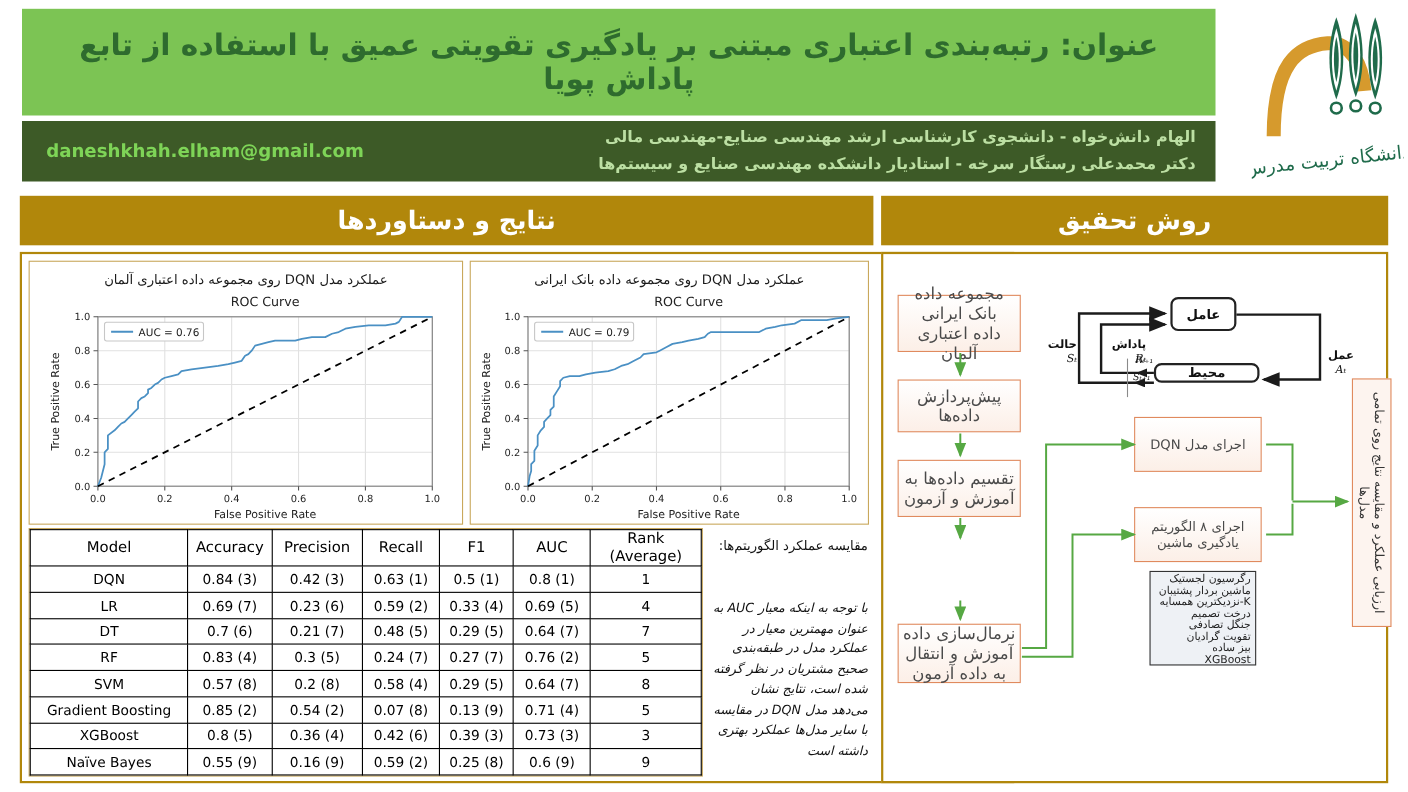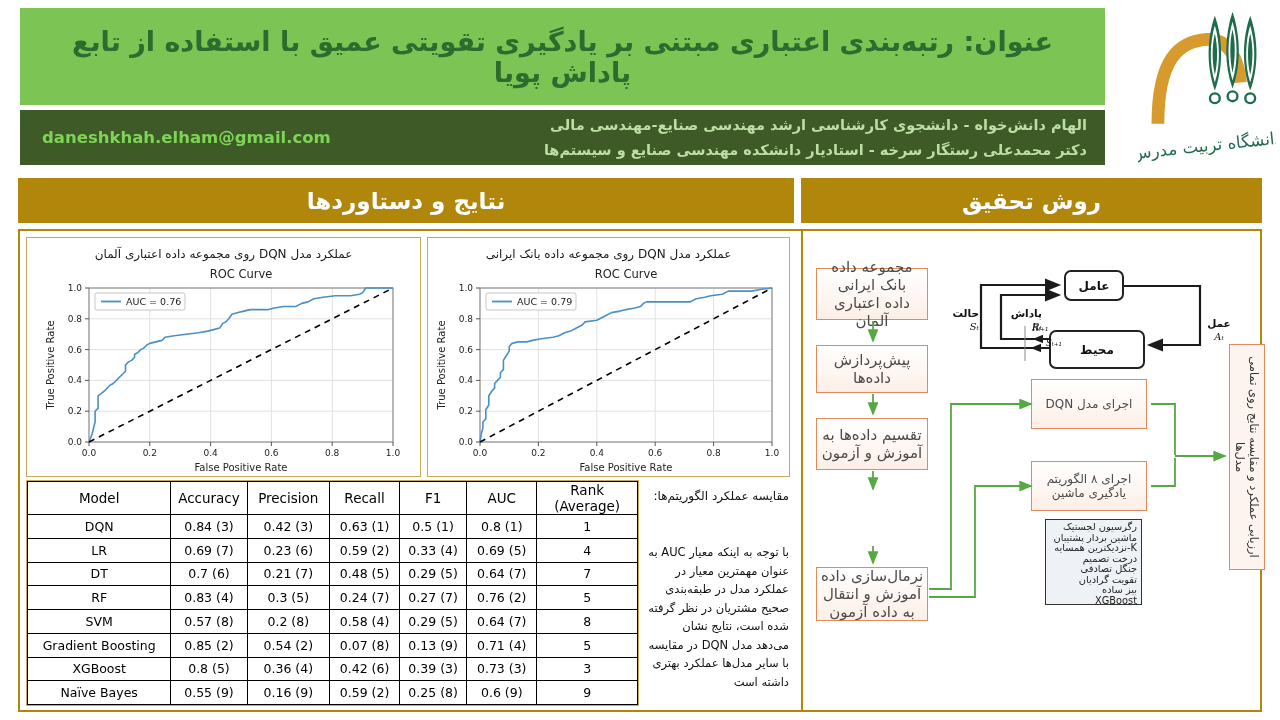--- a/index.html
+++ b/index.html
@@ -32,21 +32,21 @@
                  font-size:12px;color:#1a1a1a;direction:rtl;padding-top:4px;}
   .chart-card svg{display:block;margin:0 auto;}
   .table-card{position:absolute;left:6px;top:249px;width:613px;height:226px;
               border:1.5px solid #C9A85C;box-sizing:border-box;background:#fff;}
   table{width:100%;height:100%;border-collapse:collapse;}
   th,td{border:1px solid #000;text-align:center;padding:0 2px;color:#000;}
   th{font-size:13.5px;font-weight:normal;height:30px;}
   td{font-size:12.5px;height:21px;}
   .note-block{position:absolute;left:627px;top:258px;width:142px;direction:rtl;text-align:right;color:#111;}
   .note-title{font-size:12px;}
-  .note-body{font-size:11.5px;line-height:18.5px;margin-top:40px;}
+  .note-body{font-size:11.5px;line-height:18.5px;margin-top:40px;font-style:italic;}
 
   
   .method-panel{position:absolute;left:801px;top:229px;width:461px;height:483px;
                 border:2px solid #B1870B;box-sizing:border-box;background:#fff;}
   .flow-step,.flow-mid{position:absolute;border:1.5px solid #E08A5E;
       background:linear-gradient(180deg,#ffffff 0%,#fcefe7 100%);
       display:flex;align-items:center;justify-content:center;text-align:center;direction:rtl;
       color:#4a4a4a;box-sizing:border-box;padding:2px;white-space:pre-line;}
   .flow-step{left:13px;width:112px;font-size:15px;}
   #fs1{top:37px;height:52px;} #fs2{top:114px;height:48px;} #fs3{top:187px;height:52px;}
@@ -58,21 +58,21 @@
            padding:2px 4px;color:#222;box-sizing:border-box;}
   .eval-box{position:absolute;left:426px;top:113px;width:36px;height:226px;
             border:1.5px solid #E08A5E;background:#FDF4EF;box-sizing:border-box;}
   .eval-box .vert{position:absolute;left:50%;top:50%;width:220px;
             transform:translate(-50%,-50%) rotate(90deg);direction:rtl;text-align:center;
             font-size:11.5px;color:#333;}
   .rl-box{position:absolute;border:2.2px solid #222;border-radius:7px;background:#fff;
           display:flex;align-items:center;justify-content:center;font-size:12px;font-weight:bold;
           color:#111;box-sizing:border-box;direction:rtl;}
   #agent-box{left:261px;top:39px;width:60px;height:31px;}
-  #env-box{left:246px;top:99px;width:96px;height:39px;}
+  #env-box{left:246px;top:99px;width:96px;height:18px;}
   .rl-label{position:absolute;font-size:10.5px;color:#111;line-height:13px;}
   .rl-label b{display:block;direction:rtl;}
   .rl-label i{font-family:"DejaVu Serif",serif;font-size:10px;}
   .rl-small{position:absolute;font-size:8.5px;font-style:italic;font-family:"DejaVu Serif",serif;color:#111;}
   .flow-overlay{position:absolute;left:0;top:0;pointer-events:none;}
 </style>
 </head>
 <body>
 
 <div class="page">
@@ -366,21 +366,21 @@
     </div>
     <div class="rl-label" style="left:203px;top:76px;width:36px;text-align:right;">
       <b>پاداش</b>
       <i>Rₜ</i>
     </div>
     <div class="rl-label" style="left:401px;top:86px;width:30px;text-align:center;">
       <b>عمل</b>
       <i>Aₜ</i>
     </div>
     <div class="rl-small" style="left:229px;top:92px;">Rₜ₊₁</div>
-    <div class="rl-small" style="left:227px;top:107px;margin-left:16px;">Sₜ₊₁</div>
+    <div class="rl-small" style="left:227px;top:107px;">Sₜ₊₁</div>
 
     <svg class="flow-overlay" width="457" height="479">
       <defs>
         <marker id="ag" markerWidth="9" markerHeight="8" refX="6.5" refY="3" orient="auto">
           <path d="M0,0 L7.5,3 L0,6 Z" fill="#56A843"></path>
         </marker>
         <marker id="ab" markerWidth="9" markerHeight="8" refX="6.5" refY="3" orient="auto">
           <path d="M0,0 L7.5,3 L0,6 Z" fill="#1b1b1b"></path>
         </marker>
       </defs>

